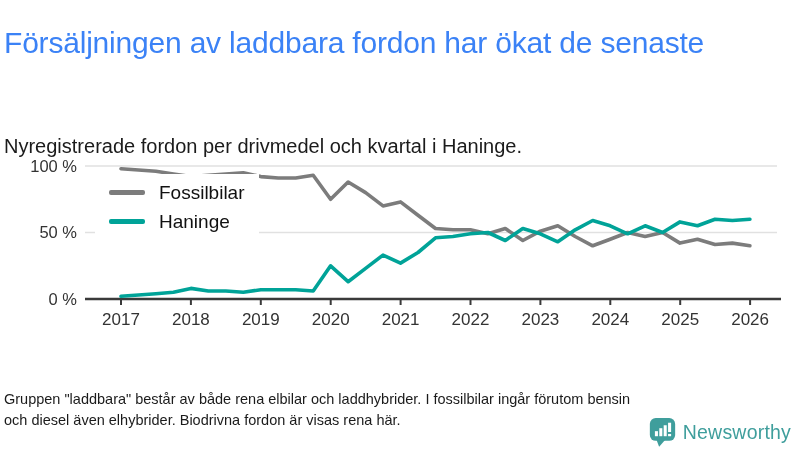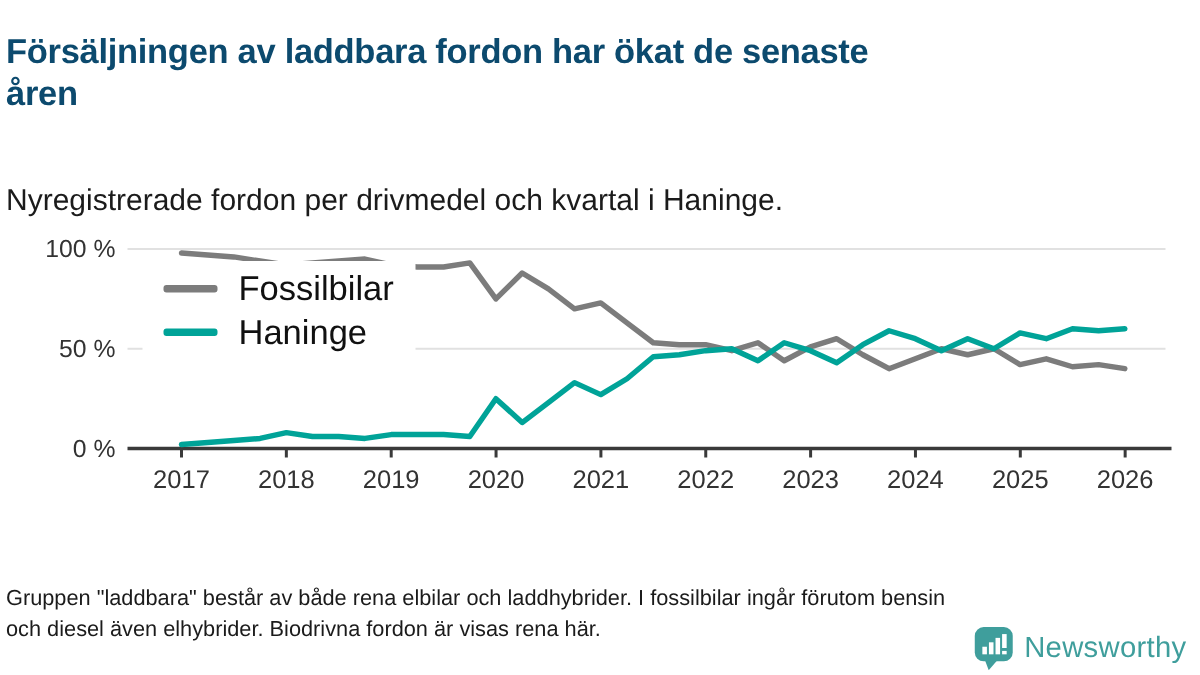--- a/index.html
+++ b/index.html
@@ -1,39 +1,39 @@
 <!DOCTYPE html>
 <html><head>
 <meta charset="utf-8">
 <style>
   html,body{margin:0;padding:0;background:#fff;}
   body{width:800px;height:450px;position:relative;overflow:hidden;
        font-family:"Liberation Sans","DejaVu Sans",sans-serif;color:#111;}
-  .title{position:absolute;left:4px;top:5px;font-size:23px;font-weight:bold;
-         line-height:1.22;letter-spacing:-0.2px;color:#0c4a6e;}
-  .subtitle{position:absolute;left:4px;top:103px;font-size:20px;color:#1b1b1b;}
+  .title{position:absolute;left:4px;top:5px;font-size:30px;font-weight:normal;
+         line-height:1.22;letter-spacing:-0.2px;color:#3b82f6;}
+  .subtitle{position:absolute;left:4px;top:115px;font-size:20px;color:#1b1b1b;}
   .chart-wrap{position:absolute;left:0;top:146px;width:800px;height:186px;}
   .chart-wrap svg{display:block;}
   .legend{position:absolute;left:95px;top:28px;background:#fff;
           padding:5px 14px 5px 14px;display:flex;flex-direction:column;gap:2px;}
   .legend-row{display:flex;align-items:center;gap:14px;height:27px;}
   .legend-swatch{width:36px;height:5px;border-radius:2px;flex:none;}
-  .legend-label{font-size:23px;color:#111;}
+  .legend-label{font-size:19px;color:#111;}
   .footnote{position:absolute;left:4px;top:374px;width:792px;font-size:14.5px;
             line-height:1.5;color:#1b1b1b;}
   .brand{position:absolute;right:9px;top:417px;display:flex;align-items:center;gap:7px;}
   .brand-name{font-size:19.5px;letter-spacing:0.2px;}
   text{font-family:"Liberation Sans","DejaVu Sans",sans-serif;}
 </style>
 </head>
 <body style="background: rgb(255, 255, 255);">
 
 <header>
   <h1 class="title"><span>Försäljningen av laddbara fordon har ökat de senaste</span><br>
-    <span>åren</span></h1>
+    </h1>
   <p class="subtitle">Nyregistrerade fordon per drivmedel och kvartal i Haninge.</p>
 </header>
 
 <div class="chart-wrap">
   <svg width="800" height="186" viewBox="0 0 800 186">
       <text x="77" y="158.5" text-anchor="end" fill="#333333" font-size="16.5">0 %</text>
       <line x1="85" y1="86.5" x2="777" y2="86.5" stroke="#E1E1E1" stroke-width="1.4"></line>
       <text x="77" y="92.0" text-anchor="end" fill="#333333" font-size="16.5">50 %</text>
       <line x1="85" y1="20.0" x2="777" y2="20.0" stroke="#E1E1E1" stroke-width="1.4"></line>
       <text x="77" y="25.5" text-anchor="end" fill="#333333" font-size="16.5">100 %</text>

